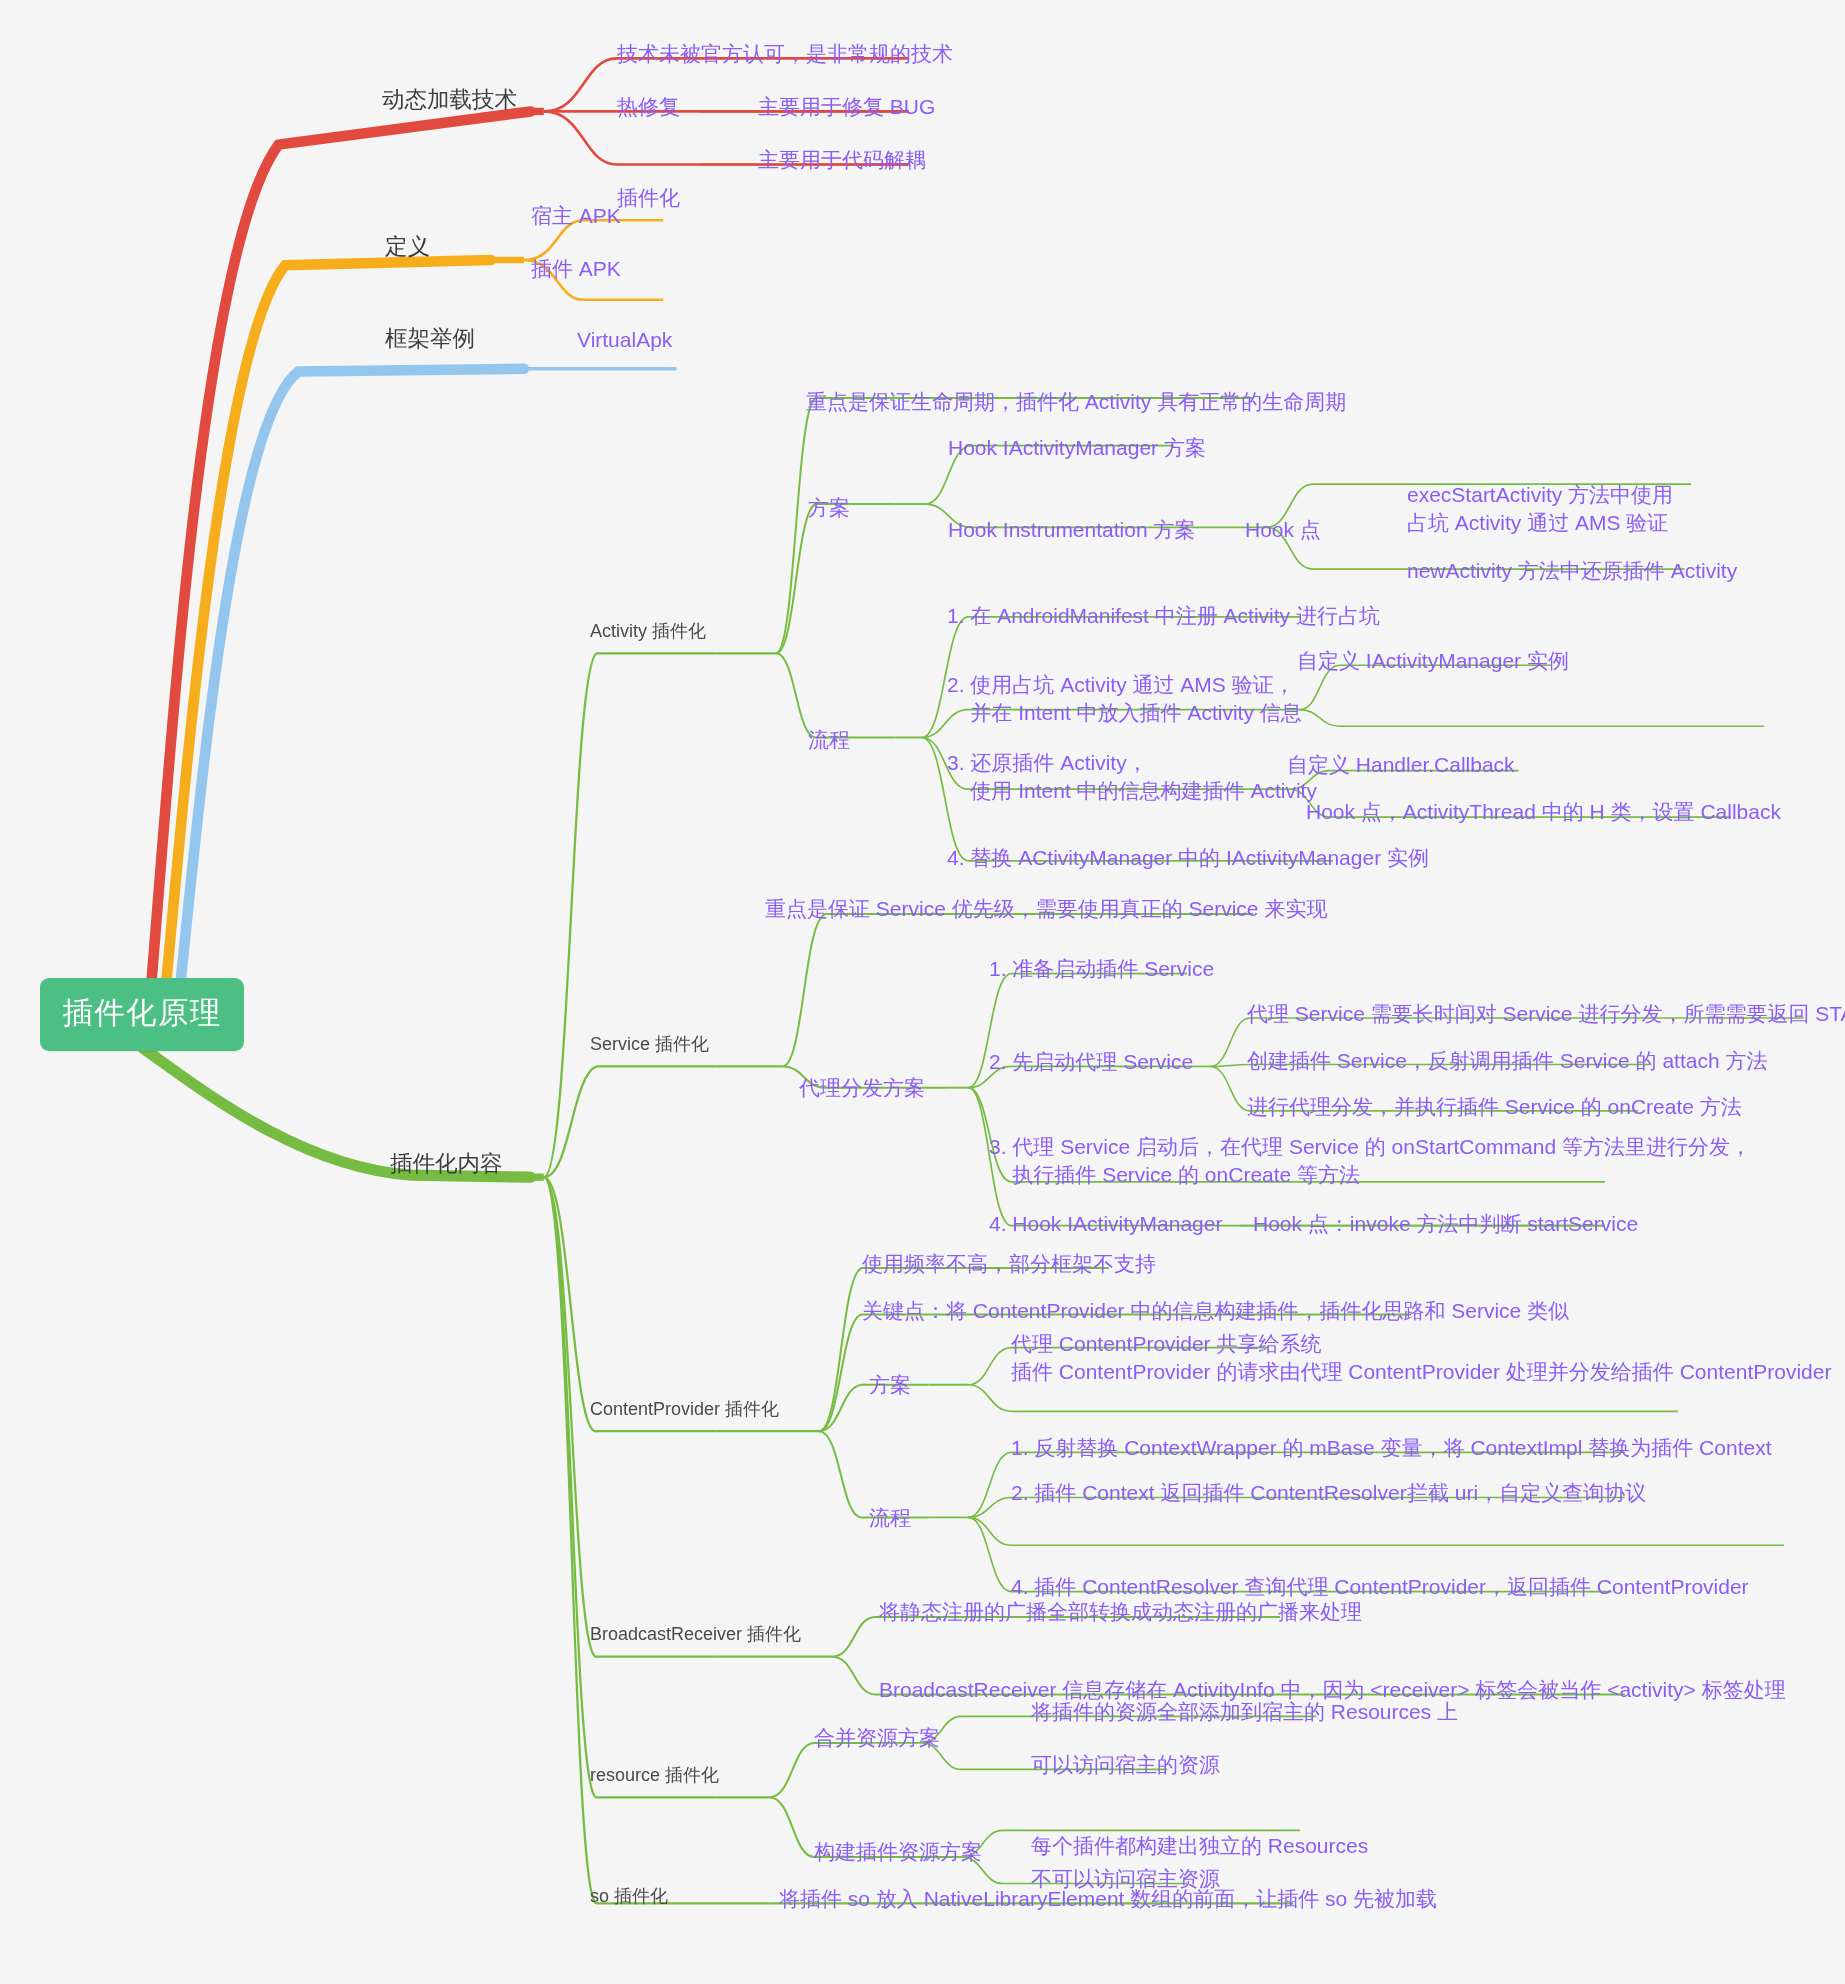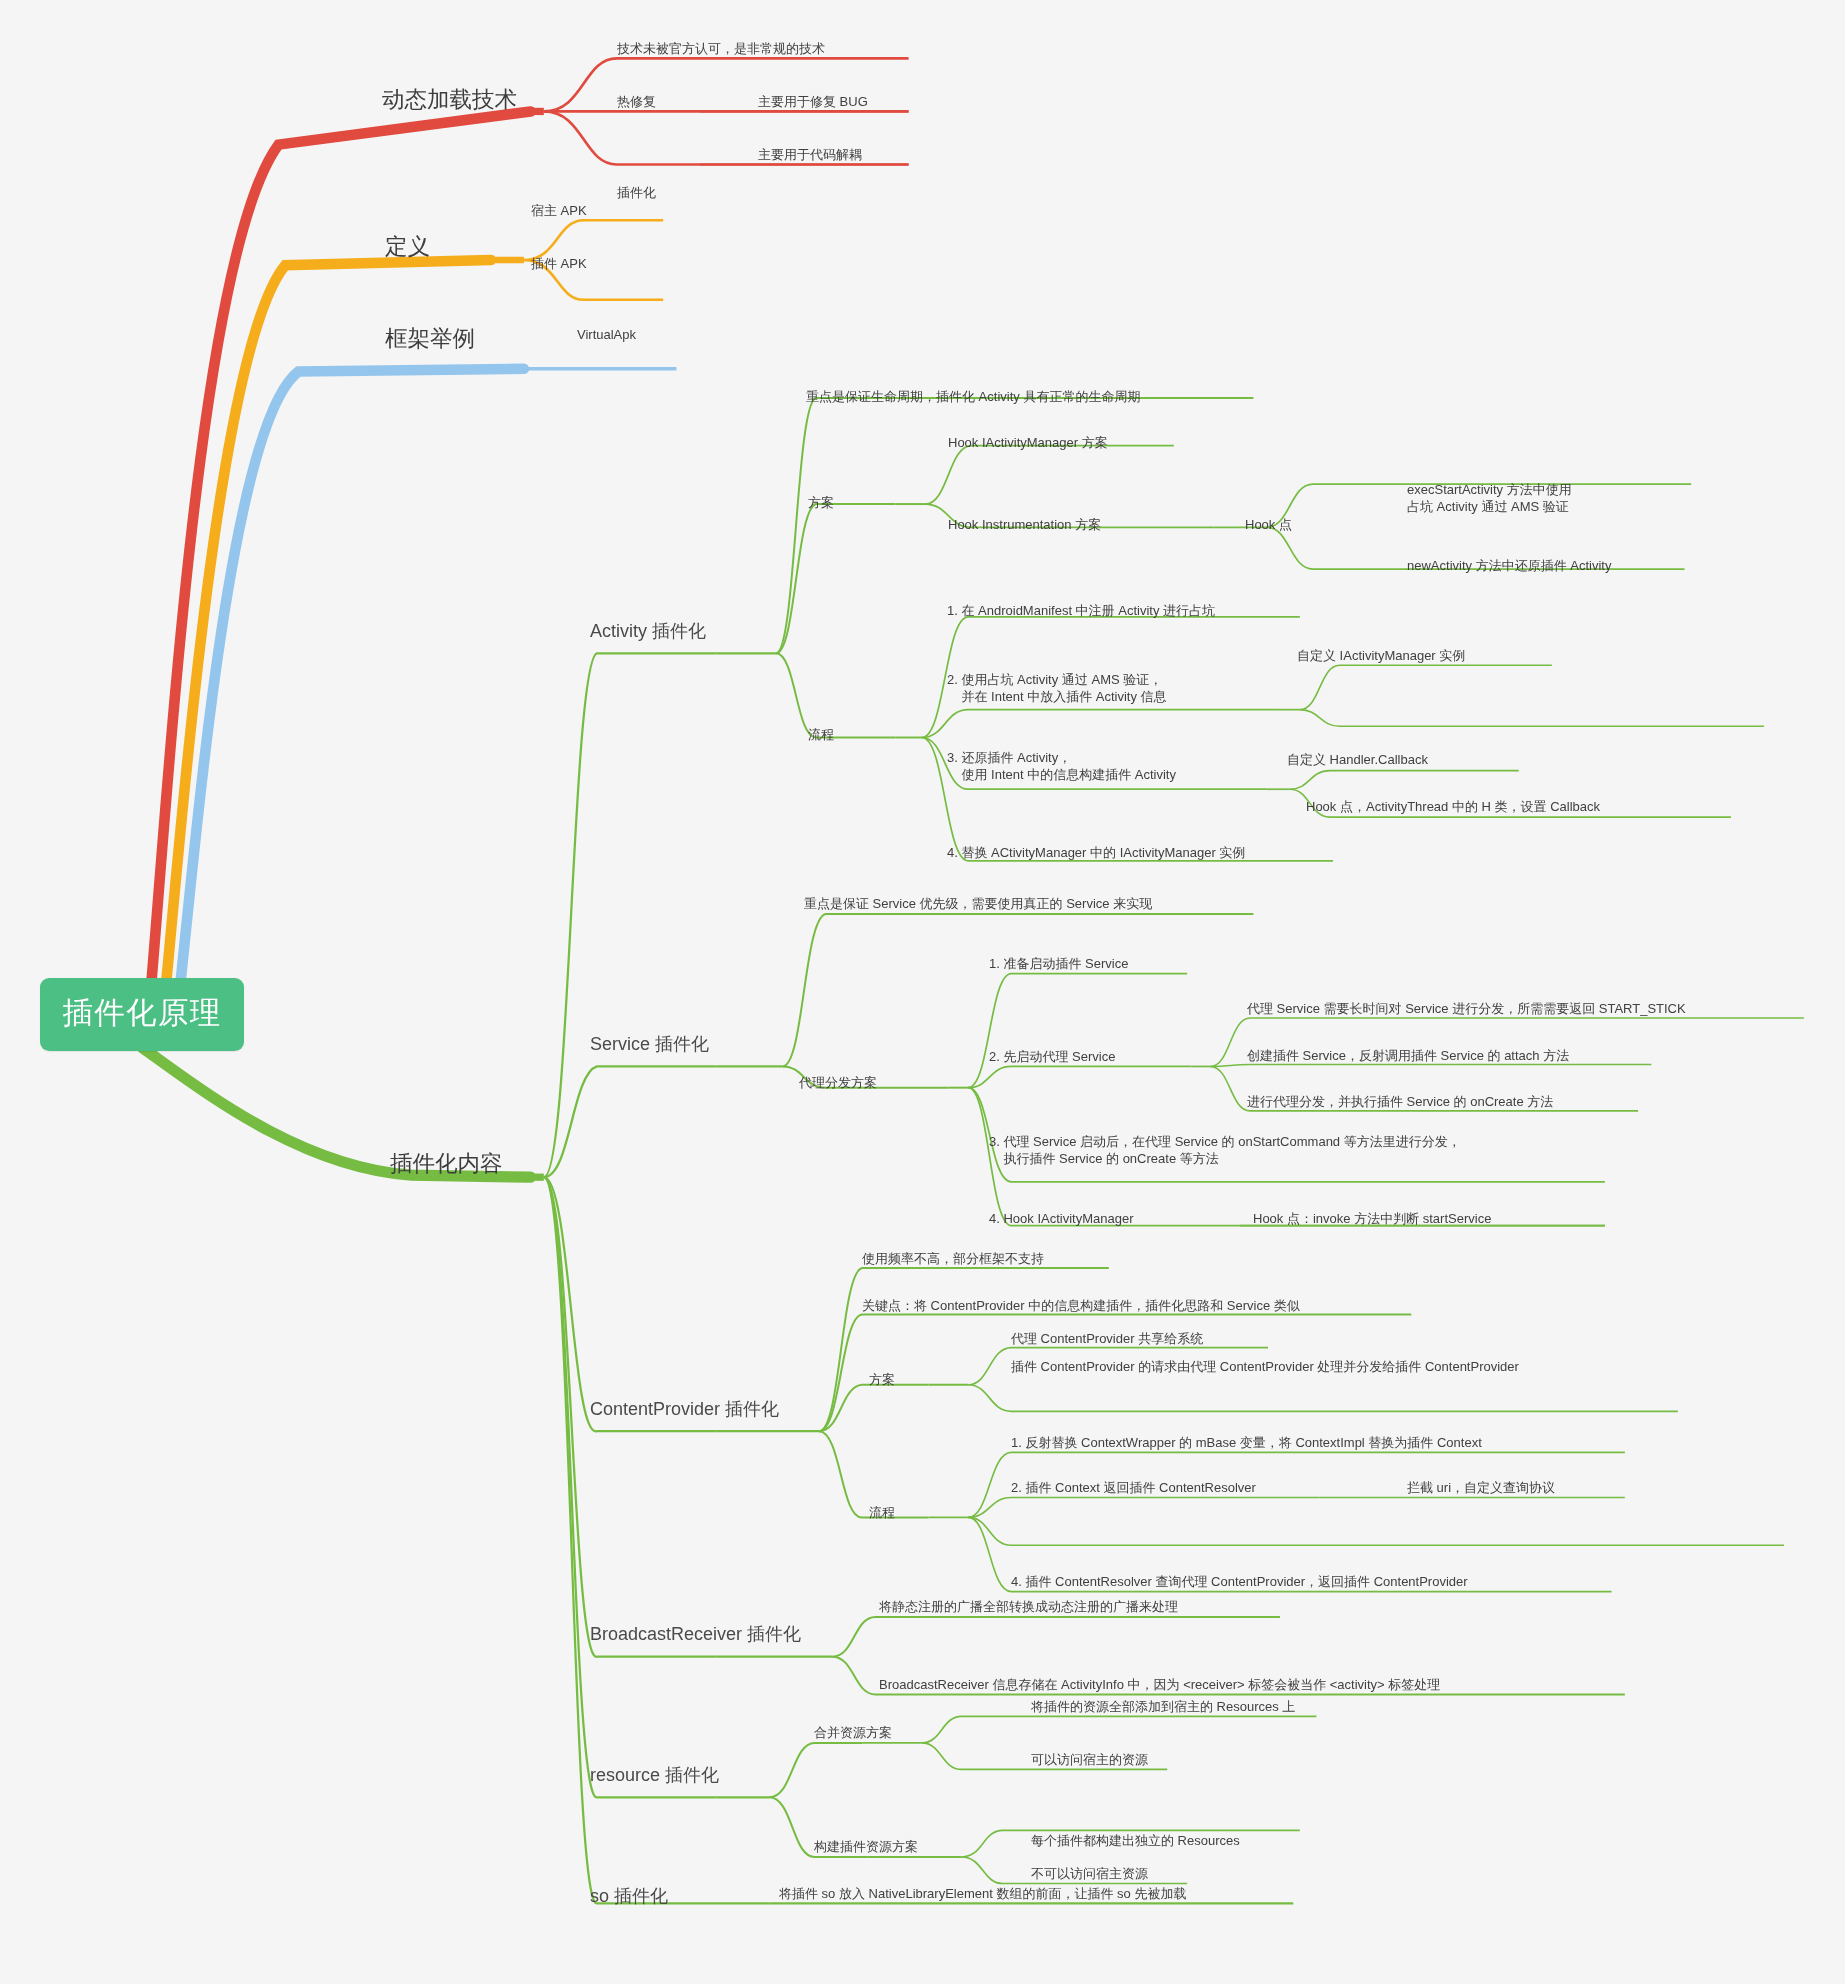--- a/index.html
+++ b/index.html
@@ -6,21 +6,21 @@
   body{
     font-family:"Liberation Sans","DejaVu Sans",sans-serif;
     width:1845px;height:1985px;position:relative;overflow:hidden;
     background:#f5f5f5;
   }
   #canvas{position:absolute;inset:0;width:1845px;height:1985px;}
   svg.edges{position:absolute;left:0;top:0;width:1845px;height:1985px;pointer-events:none;}
   .node{position:absolute;white-space:pre;color:#4a4a4a;line-height:1.32;}
   .lvl1{font-size:22.5px;color:#3d3d3d;}
   .lvl2{font-size:18px;color:#4a4a4a;}
-  .lvl3{font-size:13px;color:#404040;}
+  .lvl3{font-size:21px;color:#8b5cf6;}
   .root{
     position:absolute;
     background:#4cbf85;
     color:#ffffff;
     border-radius:9.3px;
     font-size:30.5px;
     padding:14.6px 22.5px 17px 22.5px;
     letter-spacing:1.3px;
     box-shadow:0 0.7px 1.3px rgba(0,0,0,.08);
     white-space:nowrap;
@@ -172,21 +172,21 @@
   <div class="node lvl3" style="left:947px;top:671px;">2. 使用占坑 Activity 通过 AMS 验证，
     并在 Intent 中放入插件 Activity 信息</div>
   <div class="node lvl3" style="left:1297px;top:647px;">自定义 IActivityManager 实例</div>
   <div class="node lvl3" style="left:947px;top:749px;">3. 还原插件 Activity，
     使用 Intent 中的信息构建插件 Activity</div>
   <div class="node lvl3" style="left:1287px;top:751px;">自定义 Handler.Callback</div>
   <div class="node lvl3" style="left:1306px;top:798px;">Hook 点，ActivityThread 中的 H 类，设置 Callback</div>
   <div class="node lvl3" style="left:947px;top:844px;">4. 替换 ACtivityManager 中的 IActivityManager 实例</div>
 
   <div class="node lvl2" style="left:590px;top:1033px;">Service 插件化</div>
-  <div class="node lvl3" style="left:804px;top:895px;">重点是保证 Service 优先级，需要使用真正的 Service 来实现</div>
+  <div class="node lvl3" style="left:765px;top:895px;">重点是保证 Service 优先级，需要使用真正的 Service 来实现</div>
   <div class="node lvl3" style="left:799px;top:1074px;">代理分发方案</div>
   <div class="node lvl3" style="left:989px;top:955px;">1. 准备启动插件 Service</div>
   <div class="node lvl3" style="left:989px;top:1048px;">2. 先启动代理 Service</div>
   <div class="node lvl3" style="left:1247px;top:1000px;">代理 Service 需要长时间对 Service 进行分发，所需需要返回 START_STICK</div>
   <div class="node lvl3" style="left:1247px;top:1047px;">创建插件 Service，反射调用插件 Service 的 attach 方法</div>
   <div class="node lvl3" style="left:1247px;top:1093px;">进行代理分发，并执行插件 Service 的 onCreate 方法</div>
   <div class="node lvl3" style="left:989px;top:1133px;">3. 代理 Service 启动后，在代理 Service 的 onStartCommand 等方法里进行分发，
     执行插件 Service 的 onCreate 等方法</div>
   <div class="node lvl3" style="left:989px;top:1210px;">4. Hook IActivityManager</div>
   <div class="node lvl3" style="left:1253px;top:1210px;">Hook 点：invoke 方法中判断 startService</div>

